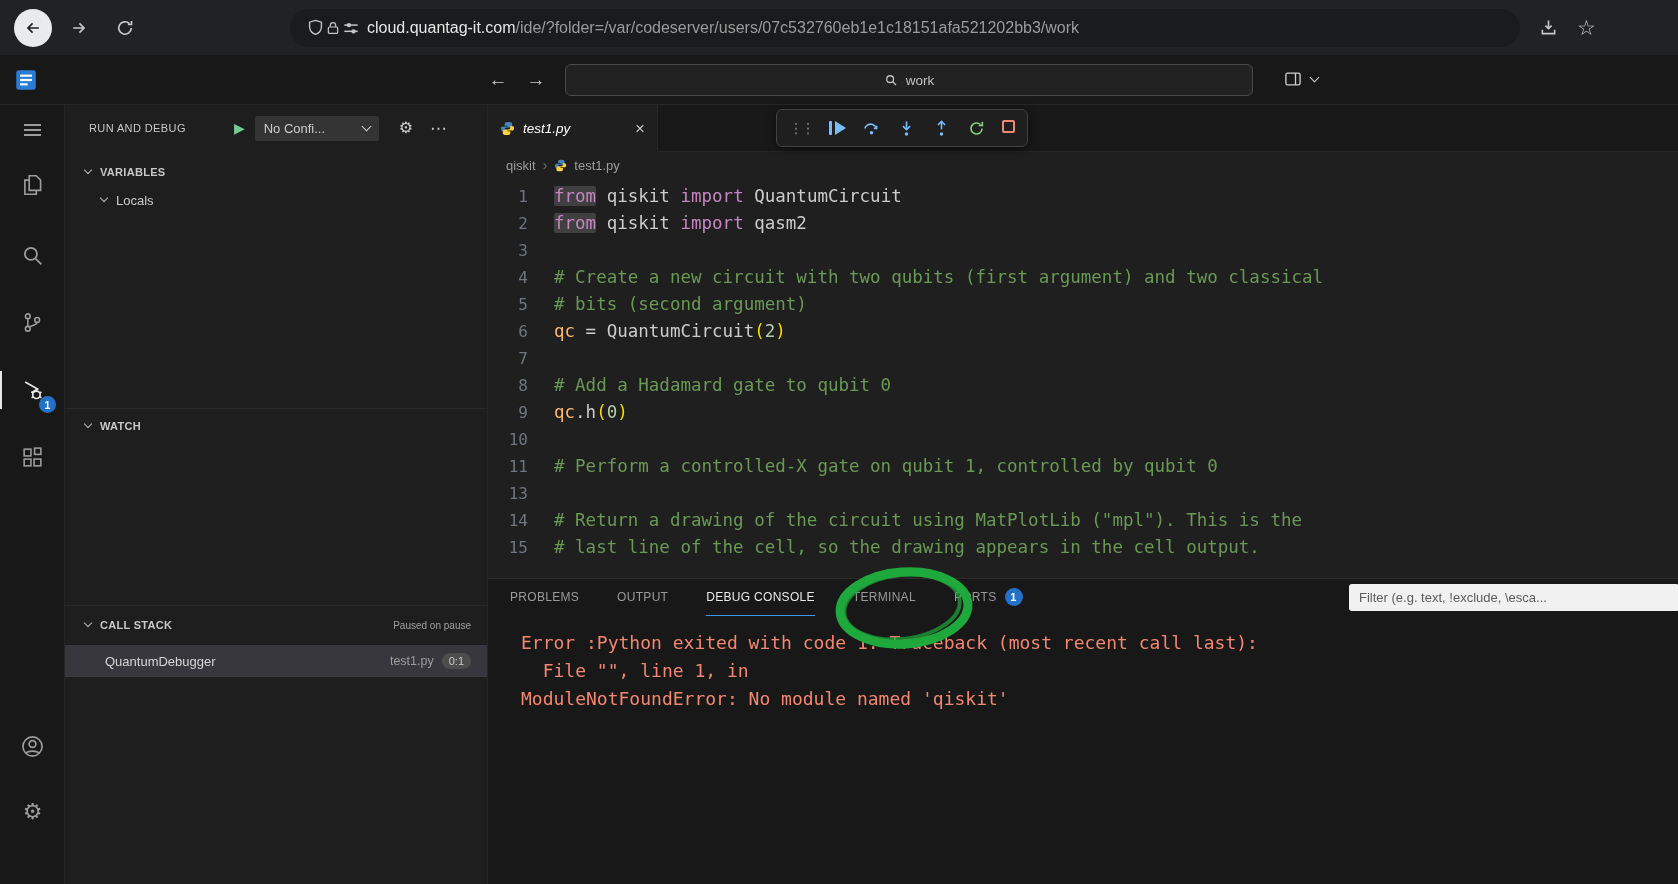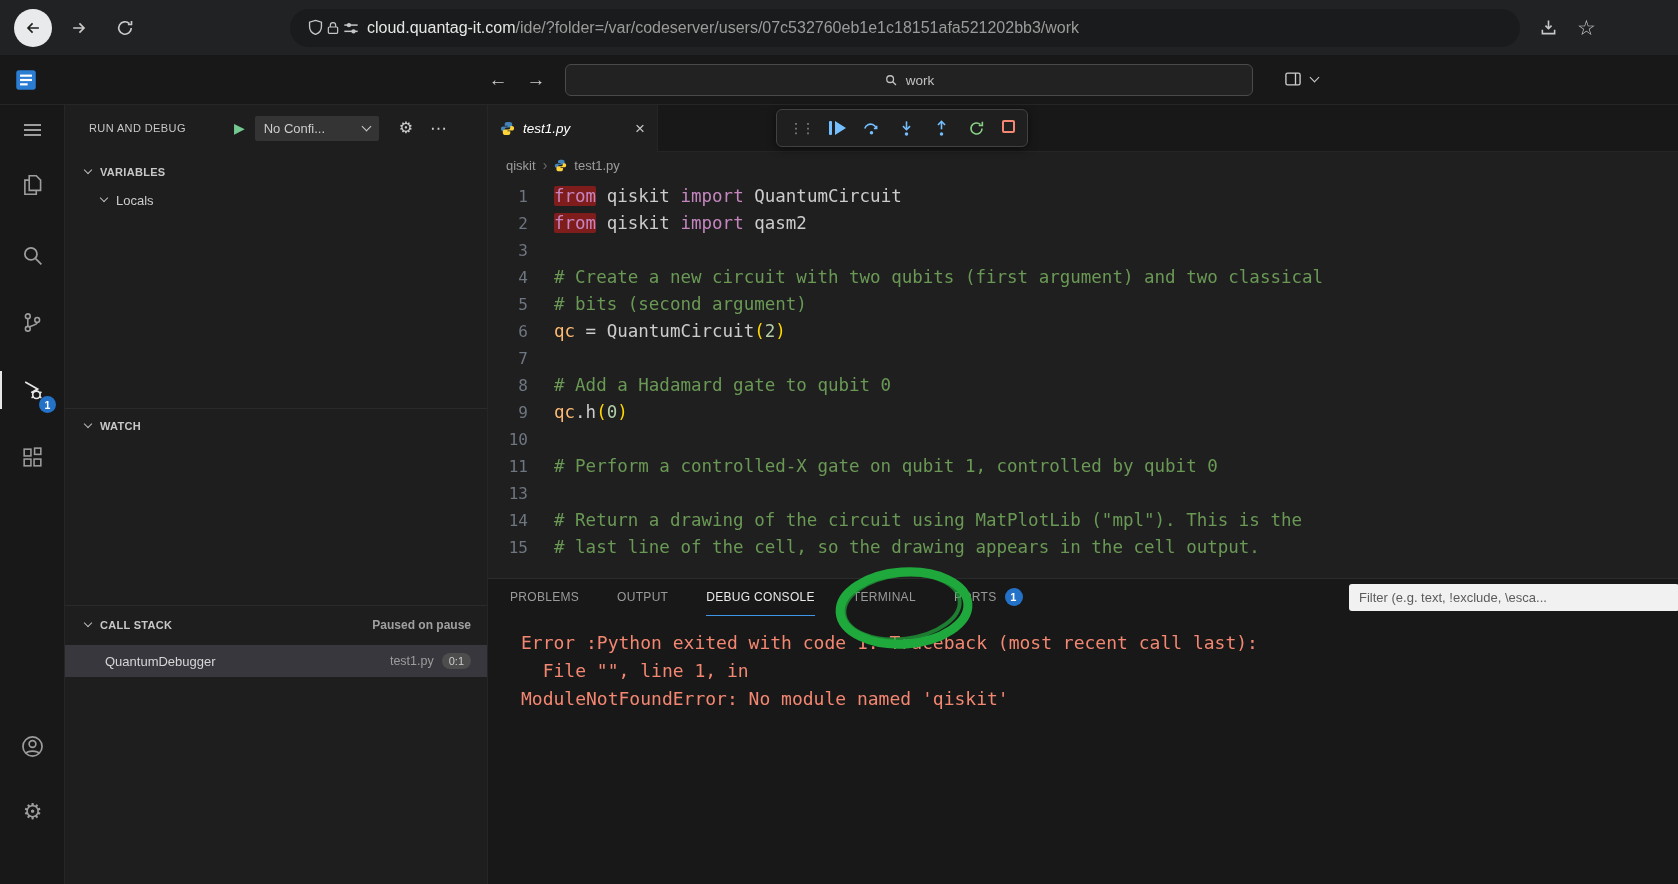--- a/index.html
+++ b/index.html
@@ -89,21 +89,21 @@
     margin-left: 10px; width: 124px; height: 25px; background: #343434; border-radius: 2px;
     display: flex; align-items: center; padding: 0 9px; font-size: 13px; color: #cccccc; gap: 6px;
   }
   .config-dd .dd-label { flex: 1; white-space: nowrap; overflow: hidden; }
   .sb-gear { margin-left: 20px; font-size: 16px; color: #cccccc; line-height: 1; }
   .sb-more { margin-left: 17px; font-size: 17px; color: #cccccc; line-height: 1; }
   .section-head { position: absolute; left: 0; right: 0; height: 24px; display: flex; align-items: center; padding-left: 20px; gap: 9px; color: #c8c8c8; font-size: 11px; font-weight: bold; letter-spacing: .3px; text-align: right; }
   .section-head .chev, .tree-item .chev { width: 6px; height: 6px; border-width: 1.3px; color: #bbbbbb; }
   .tree-item { position: absolute; left: 36px; height: 22px; display: flex; align-items: center; gap: 9px; color: #cccccc; font-size: 13px; font-weight: normal; }
   .sb-divider { position: absolute; left: 0; right: 0; height: 1px; background: #2a2a2a; }
-  .paused-label { margin-left: auto; padding-right: 16px; font-size: 12px; font-weight: bold; color: #a0a0a0; letter-spacing: 0; }
+  .paused-label { margin-left: auto; padding-right: 16px; font-size: 10px; font-weight: normal; color: #a0a0a0; letter-spacing: 0; }
   .frame-row {
     position: absolute; top: 540px; left: 0; right: 0; height: 32px; background: #37373d;
     display: flex; align-items: center; padding: 0 16px 0 40px; gap: 8px;
   }
   .frame-name { font-size: 13px; color: #d6d6d6; }
   .frame-file { margin-left: auto; font-size: 12.5px; color: #9d9d9d; }
   .frame-badge { background: #4d4d4d; color: #cccccc; font-size: 11px; border-radius: 9px; padding: 2px 7px; }
 
   
   .editor-col { position: absolute; top: 105px; left: 487px; right: 0; bottom: 0; background: #1f1f1f; border-left: 1px solid #262626; }
@@ -132,21 +132,21 @@
 
   .code-area {
     position: absolute; top: 73px; left: 0; right: 0; height: 400px; overflow: hidden;
     padding-top: 5px; font-family: "DejaVu Sans Mono", "Liberation Mono", monospace;
   }
   .code-line { display: flex; height: 27px; line-height: 27px; }
   .ln { width: 66px; flex: none; text-align: right; padding-right: 26px; color: #6e7681; font-size: 16px; }
   .lc { font-size: 17.5px; white-space: pre; }
   .tk-kw { color: #C586C0; } .tk-df { color: #cccccc; } .tk-cm { color: #6A9955; }
   .tk-var { color: #fdba74; } .tk-num { color: #B5CEA8; } .tk-pr { color: #ffd700; }
-  .hl { background: #7f1d1d; border-radius: 2px; }
+  .hl { background: #404040; border-radius: 2px; }
 
   
   .panel { position: absolute; top: 473px; left: 0; right: 0; bottom: 0; background: #181818; border-top: 1px solid #2b2b2b; }
   .panel-tabs { display: flex; align-items: center; height: 37px; padding-left: 22px; gap: 38px; }
   .ptab { font-size: 12px; letter-spacing: .3px; color: #9a9a9a; height: 37px; display: flex; align-items: center; gap: 8px; border-bottom: 1.5px solid transparent; }
   .ptab.active { color: #e9e9e9; border-bottom-color: #3d96e8; }
   .ports-badge { min-width: 18px; height: 18px; padding: 0 4px; border-radius: 9px; background: #2472c8; color: #fff; font-size: 11px; font-weight: bold; display: flex; align-items: center; justify-content: center; }
   .panel-filter {
     position: absolute; right: -1px; top: 5px; width: 330px; height: 27px;
     background: #f1f1f1; border: none; border-radius: 3px; padding: 0 10px;

